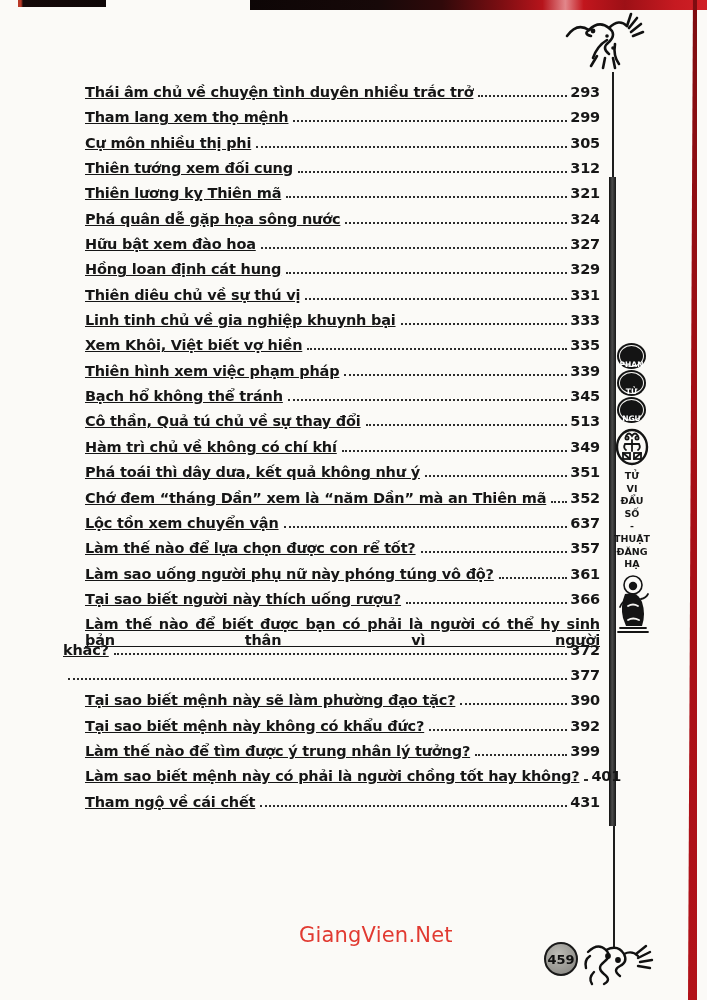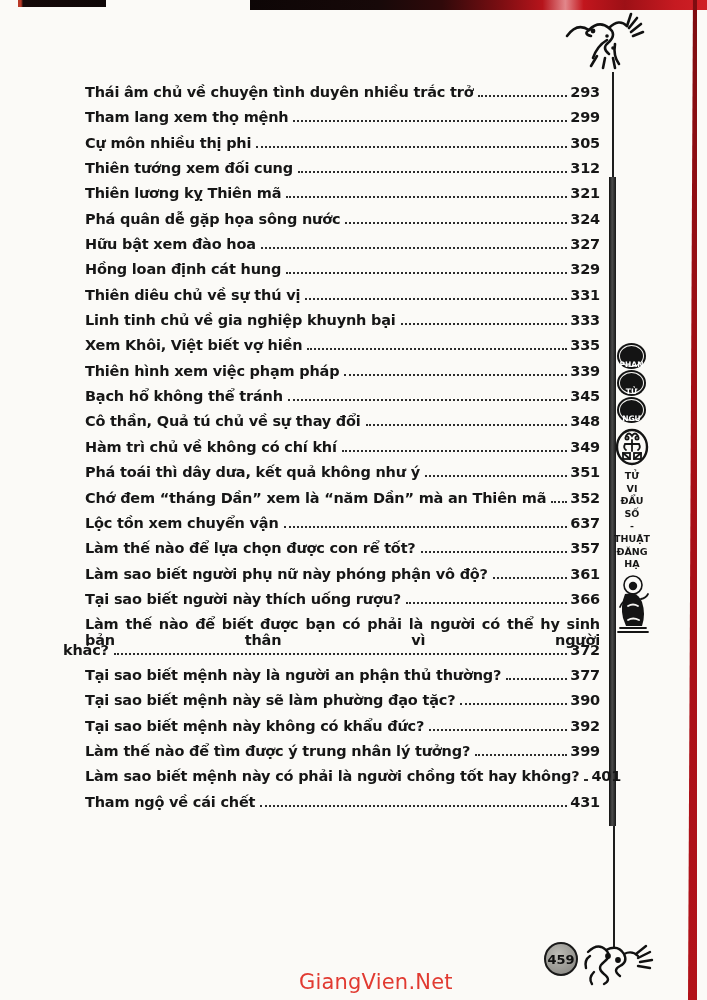--- a/index.html
+++ b/index.html
@@ -20,38 +20,38 @@
     clip-path:polygon(55% 0,100% 0,100% 100%,0 100%);}
   
   .vline-top{position:absolute;left:612px;top:72px;width:2px;height:105px;background:#1d1d1d;}
   .vbar{position:absolute;left:609px;top:177px;width:7px;height:649px;
     background:linear-gradient(90deg,#101010 0%,#4c4c4c 45%,#171717 100%);}
   .vline-bottom{position:absolute;left:613px;top:826px;width:1.5px;height:122px;background:#1d1d1d;}
   
   .toc{position:absolute;left:63px;top:84px;width:537px;}
   .toc-row{display:flex;align-items:baseline;height:25.35px;
     font-size:14.5px;font-weight:bold;letter-spacing:-0.2px;white-space:nowrap;}
-  .toc-row .t{padding-left:22px;}
+  .toc-row .t{padding-left:22px;text-decoration:underline;}
   .toc-row.cont .t{padding-left:0;}
   .toc-row .leader{flex:1;min-width:4px;border-bottom:2px dotted #2c2c2c;
     margin:0 3px 3px 5px;}
   .toc-row .pg{flex-shrink:0;text-align:center;min-width:28px;}
   .toc-row.jline{display:block;text-align:justify;text-align-last:justify;
     padding-left:22px;white-space:normal;}
   
   .seals{position:absolute;left:617px;top:343px;width:30px;}
   .seal{position:relative;width:29px;height:26px;margin-bottom:1px;background:#141414;
     border-radius:50%;display:flex;align-items:center;justify-content:center;}
   .seal::before{content:"";position:absolute;inset:2px;border:1px solid #f6f5f2;border-radius:50%;}
   .seal span{position:relative;color:#ffffff;font-size:7.5px;font-weight:bold;letter-spacing:0;margin-top:16px;}
   
   .spine{position:absolute;left:602px;top:470px;width:60px;text-align:center;
     font-size:9.5px;font-weight:bold;line-height:12.6px;color:#161616;letter-spacing:0;}
   
-  .watermark{position:absolute;left:299px;top:970px;font-size:21px;letter-spacing:0.2px;
+  .watermark{position:absolute;left:299px;top:923px;font-size:21px;letter-spacing:0.2px;
     color:#e13a31;font-weight:normal;}
   .badge{position:absolute;left:544px;top:942px;width:34px;height:34px;border-radius:50%;
     border:2px solid #191919;box-sizing:border-box;
     background:radial-gradient(circle at 40% 35%,#bdbcb6,#908f8a 75%,#7e7d78);
     display:flex;align-items:center;justify-content:center;}
   .badge span{font-size:13px;font-weight:bold;color:#101010;}
   svg{display:block;}
 </style>
 </head>
 <body>
@@ -144,21 +144,21 @@
       <span class="pg">339</span>
     </div>
     <div class="toc-row">
       <span class="t">Bạch hổ không thể tránh</span>
       <span class="leader"></span>
       <span class="pg">345</span>
     </div>
     <div class="toc-row">
       <span class="t">Cô thần, Quả tú chủ về sự thay đổi</span>
       <span class="leader"></span>
-      <span class="pg">348</span>
+      <span class="pg">513</span>
     </div>
     <div class="toc-row">
       <span class="t">Hàm trì chủ về không có chí khí</span>
       <span class="leader"></span>
       <span class="pg">349</span>
     </div>
     <div class="toc-row">
       <span class="t">Phá toái thì dây dưa, kết quả không như ý</span>
       <span class="leader"></span>
       <span class="pg">351</span>
@@ -172,37 +172,36 @@
       <span class="t">Lộc tồn xem chuyển vận</span>
       <span class="leader"></span>
       <span class="pg">637</span>
     </div>
     <div class="toc-row">
       <span class="t">Làm thế nào để lựa chọn được con rể tốt?</span>
       <span class="leader"></span>
       <span class="pg">357</span>
     </div>
     <div class="toc-row">
-      <span class="t">Làm sao biết người phụ nữ này phóng phận vô độ?</span>
+      <span class="t">Làm sao uống người phụ nữ này phóng túng vô độ?</span>
       <span class="leader"></span>
       <span class="pg">361</span>
     </div>
     <div class="toc-row">
       <span class="t">Tại sao biết người này thích uống rượu?</span>
       <span class="leader"></span>
       <span class="pg">366</span>
     </div>
     <div class="toc-row jline"><span class="t" style="padding-left: 0px;">Làm thế nào để biết được bạn có phải là người có thể hy sinh bản thân vì người</span></div>
     <div class="toc-row cont">
       <span class="t">khác?</span>
       <span class="leader"></span>
       <span class="pg">372</span>
     </div>
     <div class="toc-row">
-      <span class="t">Tại sao biết mệnh này là người an phận thủ thường?</span>
       <span class="leader"></span>
       <span class="pg">377</span>
     </div>
     <div class="toc-row">
       <span class="t">Tại sao biết mệnh này sẽ làm phường đạo tặc?</span>
       <span class="leader"></span>
       <span class="pg">390</span>
     </div>
     <div class="toc-row">
       <span class="t">Tại sao biết mệnh này không có khẩu đức?</span>

